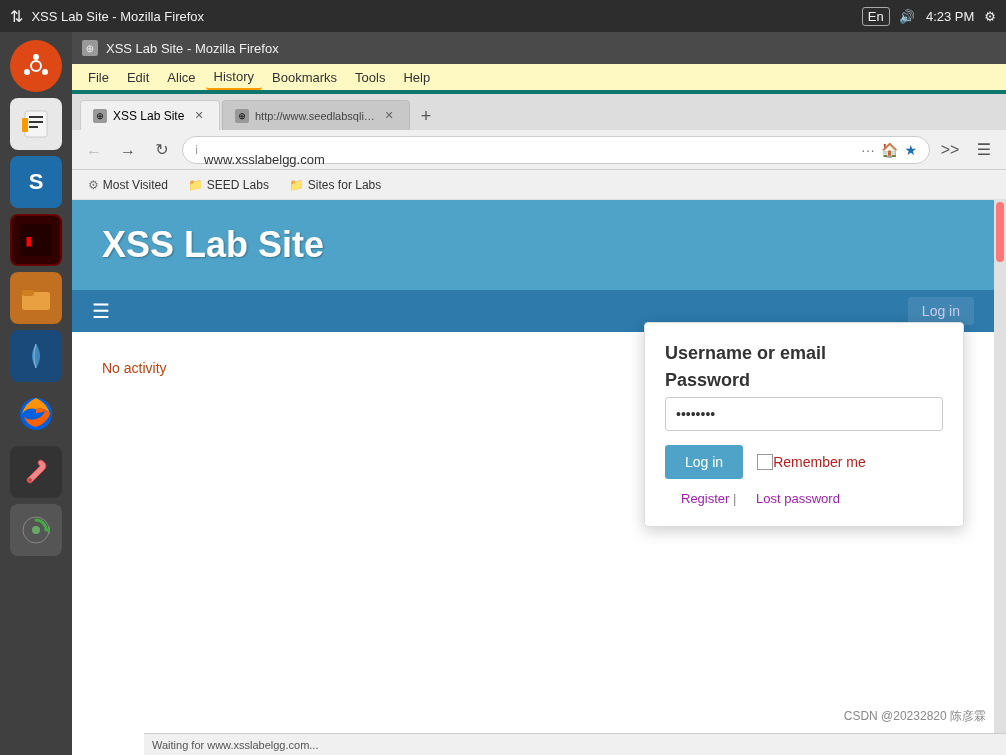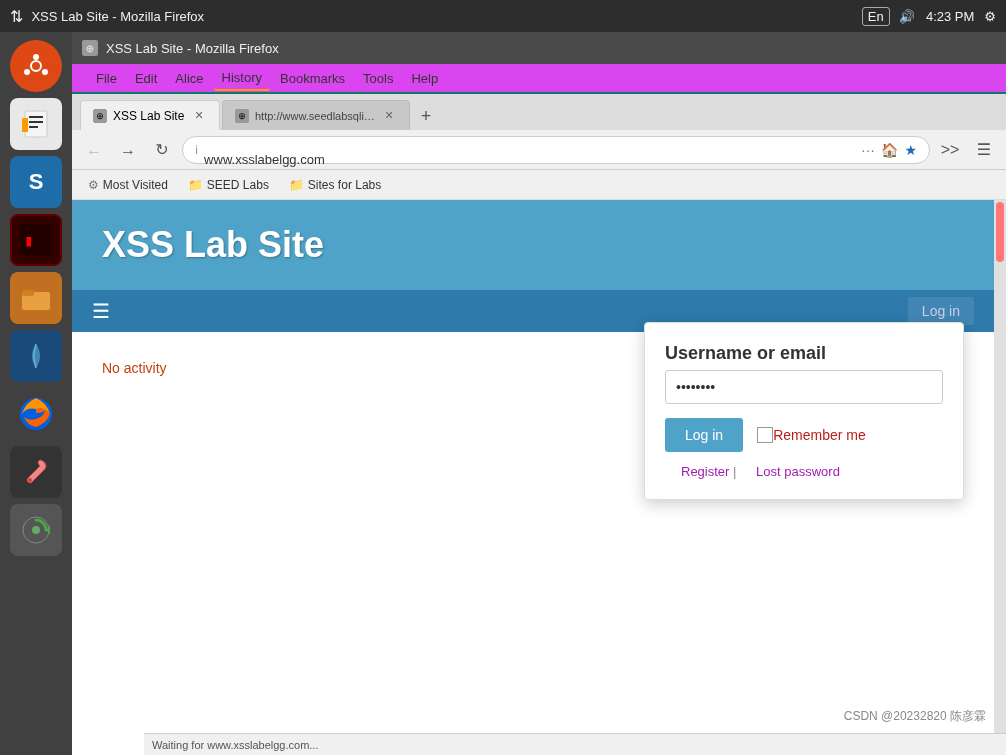--- a/index.html
+++ b/index.html
@@ -83,26 +83,26 @@
       background: #999;
       border-radius: 2px;
       font-size: 10px;
       display: flex; align-items: center; justify-content: center;
     }
     .title-bar-text { flex: 1; }
 
     
     .menu-bar {
       height: 30px;
-      background: #d946ef;
-      display: flex;
-      align-items: center;
-      padding: 0 16px;
+      background: #fef9c3;
+      display: flex;
+      align-items: center;
+      padding: 0 8px;
       gap: 2px;
-      border-bottom: 2px solid #0f766e;
+      border-bottom: 4px solid #0f766e;
     }
     .menu-item {
       padding: 4px 8px;
       font-size: 13px;
       cursor: pointer;
       color: #333;
       border-radius: 3px;
     }
     .menu-item.active { border-bottom: 2px solid #f90; }
 
@@ -548,20 +548,21 @@
         <span class="nav-hamburger">☰</span>
         <span class="nav-login">Log in</span>
       </div>
 
       <div class="page-body">
         <p class="no-activity">No activity</p>
 
         <div class="login-panel">
           <div class="login-panel-label">Username or email</div>
 
+          <div class="login-panel-label">Password</div>
           <input class="login-input" type="password" value="seedseed" style="">
 
           <div class="login-row">
             <button class="login-btn">Log in</button>
             <label class="remember-label">
               <div class="remember-checkbox"></div>
               <span>Remember me</span>
             </label>
           </div>
           <div class="login-links">

